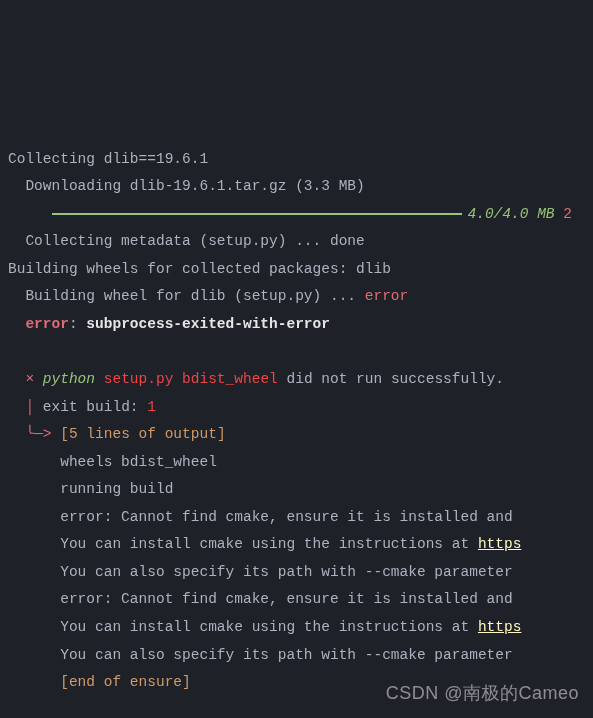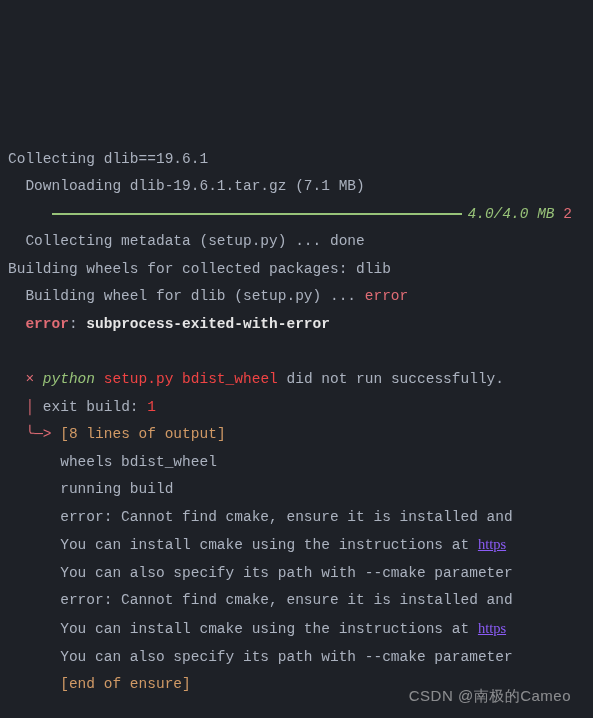--- a/index.html
+++ b/index.html
@@ -16,56 +16,56 @@
     white-space: pre;
     position: relative;
   }
   .term { white-space: pre; }
   .green { color: #98c379; font-style: italic; }
   .red { color: #e06c75; }
   .brightred { color: #e06c75; font-weight: 600; }
   .white { color: #e6e6e6; font-weight: 600; }
   .teal { color: #ef4444; }
   .orange { color: #d19a66; }
-  .link { color: #8b5cf6; text-decoration: underline; font-family: Liberation Serif, serif; }
+  .link { color: #fef9c3; text-decoration: underline; }
   .bar {
     display: inline-block;
     height: 2px;
     background: #98c379;
     vertical-align: middle;
     margin-right: 6px;
   }
   .watermark {
     position: absolute;
-    right: 22px;
+    right: 14px;
     bottom: 8px;
     color: rgba(230,230,230,0.55);
-    font-size: 15px;
+    font-size: 18px;
     font-family: sans-serif;
     letter-spacing: 0.5px;
     margin-top: 12px;
   }
 </style>
 </head>
 <body>
 
 
 
 <div class="term">
 <span>Collecting dlib==19.6.1</span>
-<span>  Downloading dlib-19.6.1.tar.gz (7.1 MB)</span>
+<span>  Downloading dlib-19.6.1.tar.gz (3.3 MB)</span>
 <span>     <span class="bar" style="width:410px"></span><span class="green">4.0/4.0 MB</span> <span class="red">2</span></span>
 <span>  Collecting metadata (setup.py) ... done</span>
 <span>Building wheels for collected packages: dlib</span>
 <span><span>  Building wheel for dlib (setup.py) ... </span><span class="red">error</span></span>
 <span><span class="brightred">  error</span><span>: </span><span class="white">subprocess-exited-with-error</span></span>
 <span> </span>
 <span><span class="red">  × </span><span class="green">python </span><span class="teal">setup.py </span><span class="teal">bdist_wheel</span><span> did not run successfully.</span></span>
 <span><span class="red">  │ </span><span>exit build: </span><span class="teal">1</span></span>
-<span><span class="red">  ╰─&gt; </span><span class="orange">[8 lines of output]</span></span>
+<span><span class="red">  ╰─&gt; </span><span class="orange">[5 lines of output]</span></span>
 <span>      wheels bdist_wheel</span>
 <span>      running build</span>
 <span>      error: Cannot find cmake, ensure it is installed and</span>
 <span><span>      You can install cmake using the instructions at </span><span class="link">https</span></span>
 <span>      You can also specify its path with --cmake parameter</span>
 <span>      error: Cannot find cmake, ensure it is installed and</span>
 <span><span>      You can install cmake using the instructions at </span><span class="link">https</span></span>
 <span>      You can also specify its path with --cmake parameter</span>
 <span class="orange">      [end of ensure]</span>
 <span> </span>

